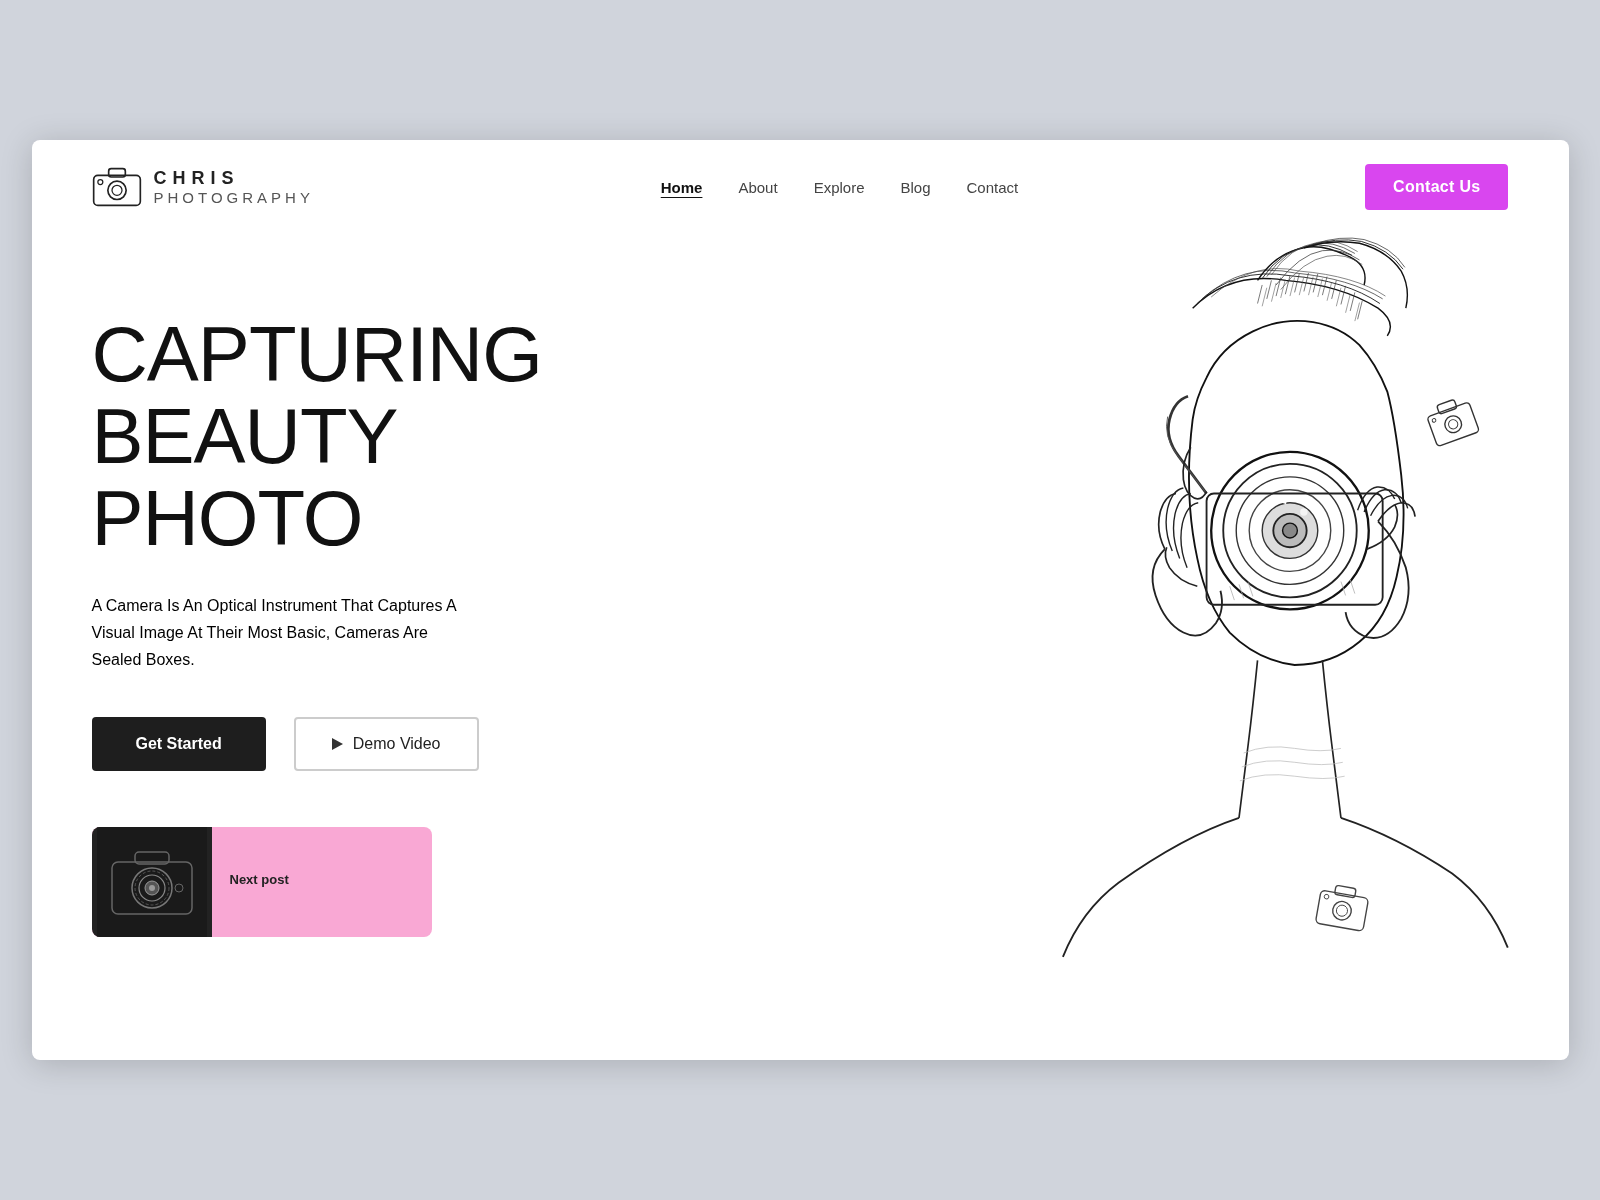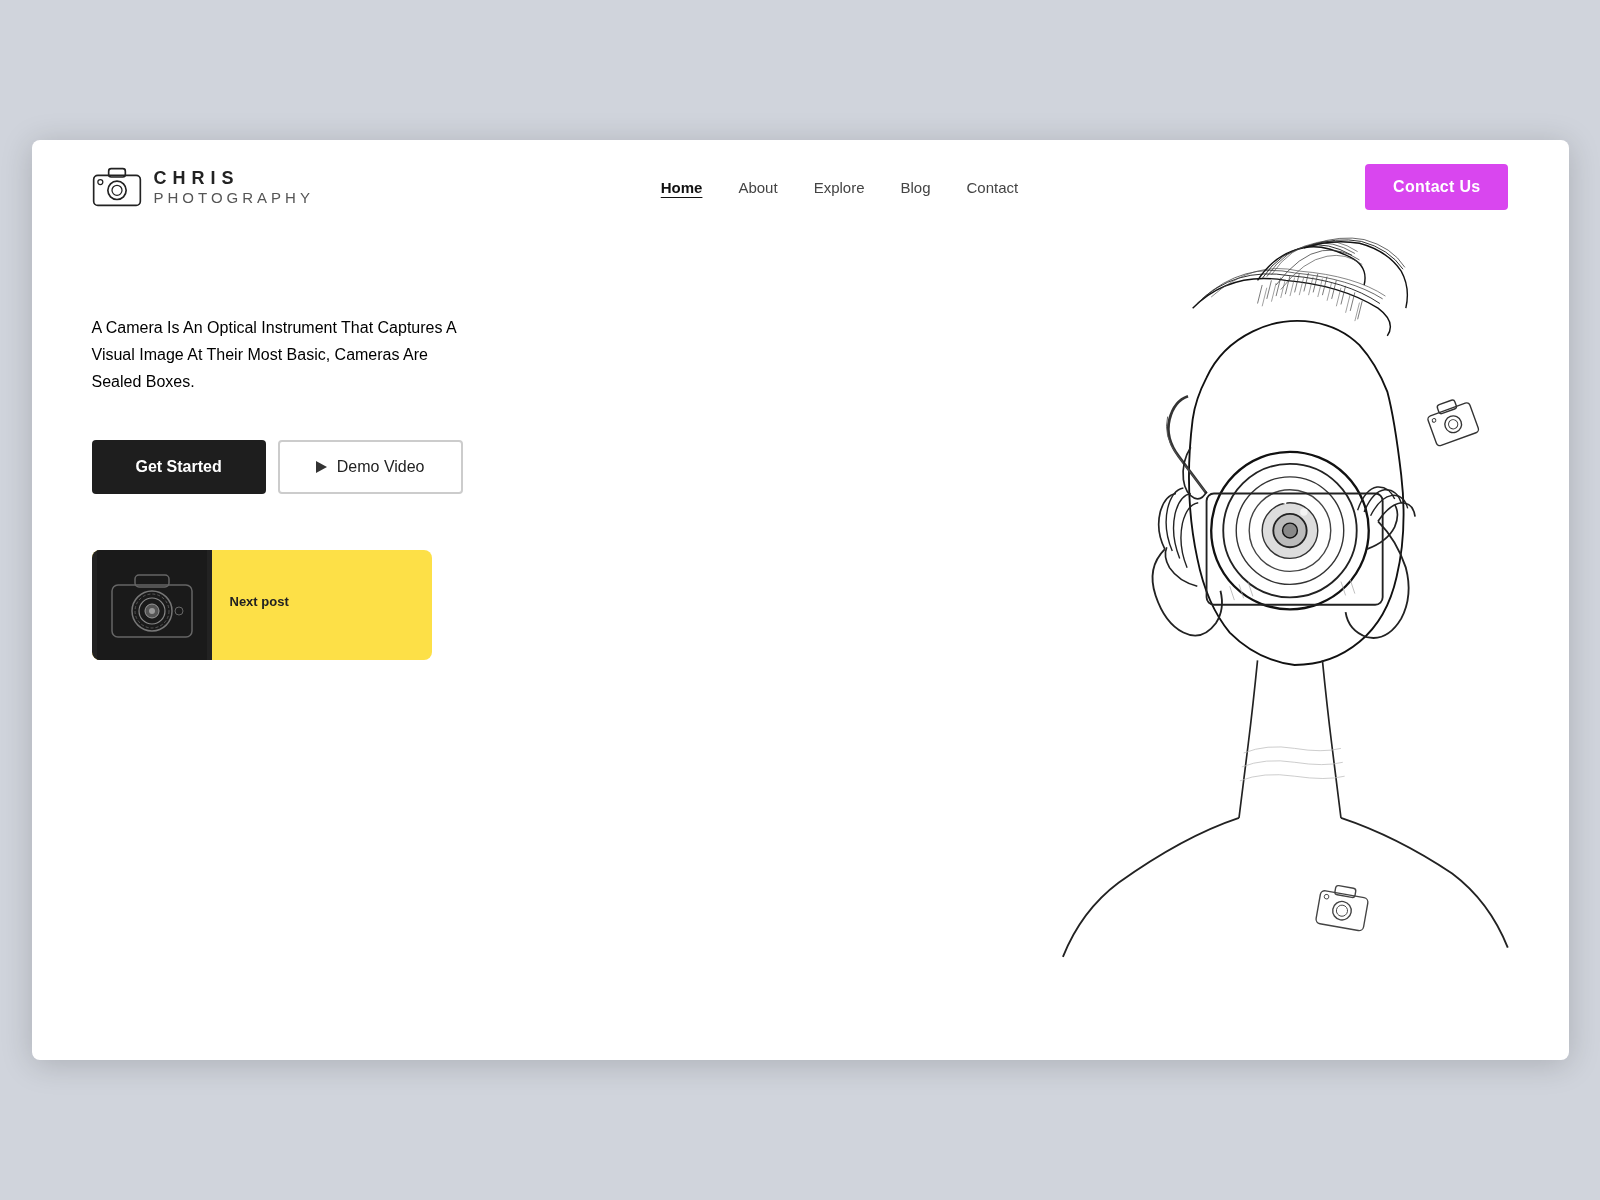--- a/index.html
+++ b/index.html
@@ -125,21 +125,21 @@
     .hero-desc {
       font-size: 16px;
       color: #000000;
       line-height: 1.7;
       max-width: 380px;
       margin-bottom: 44px;
     }
 
     .hero-buttons {
       display: flex;
-      gap: 12px;
+      gap: 28px;
       margin-bottom: 56px;
     }
 
     .btn-primary {
       background: #1e1e1e;
       color: #fff;
       border: none;
       padding: 16px 44px;
       font-size: 16px;
       font-weight: 600;
@@ -169,21 +169,21 @@
       border-width: 6px 0 6px 11px;
       border-color: transparent transparent transparent #333;
       display: inline-block;
     }
 
     
     .next-post-card {
       display: flex;
       align-items: center;
       gap: 0;
-      background: #fde047;
+      background: #f9a8d4;
       border-radius: 8px;
       overflow: hidden;
       width: 340px;
       min-height: 110px;
     }
 
     .next-post-img {
       width: 120px;
       height: 110px;
       background: #222;
@@ -259,20 +259,24 @@
       <a class="nav-item">Blog</a>
       <a class="nav-item">Contact</a>
     </nav>
 
     <button class="contact-btn">Contact Us</button>
   </header>
 
   <section class="hero">
 
     <div class="hero-content">
+      <h1 class="hero-title">
+        <span>CAPTURING</span><br>
+        <span>BEAUTY PHOTO</span>
+      </h1>
 
       <p class="hero-desc">A Camera Is An Optical Instrument That Captures A Visual Image At Their Most Basic, Cameras Are Sealed Boxes.</p>
 
       <div class="hero-buttons">
         <button class="btn-primary">Get Started</button>
         <button class="btn-secondary">
           <span class="play-icon"></span>
           <span>Demo Video</span>
         </button>
       </div>

